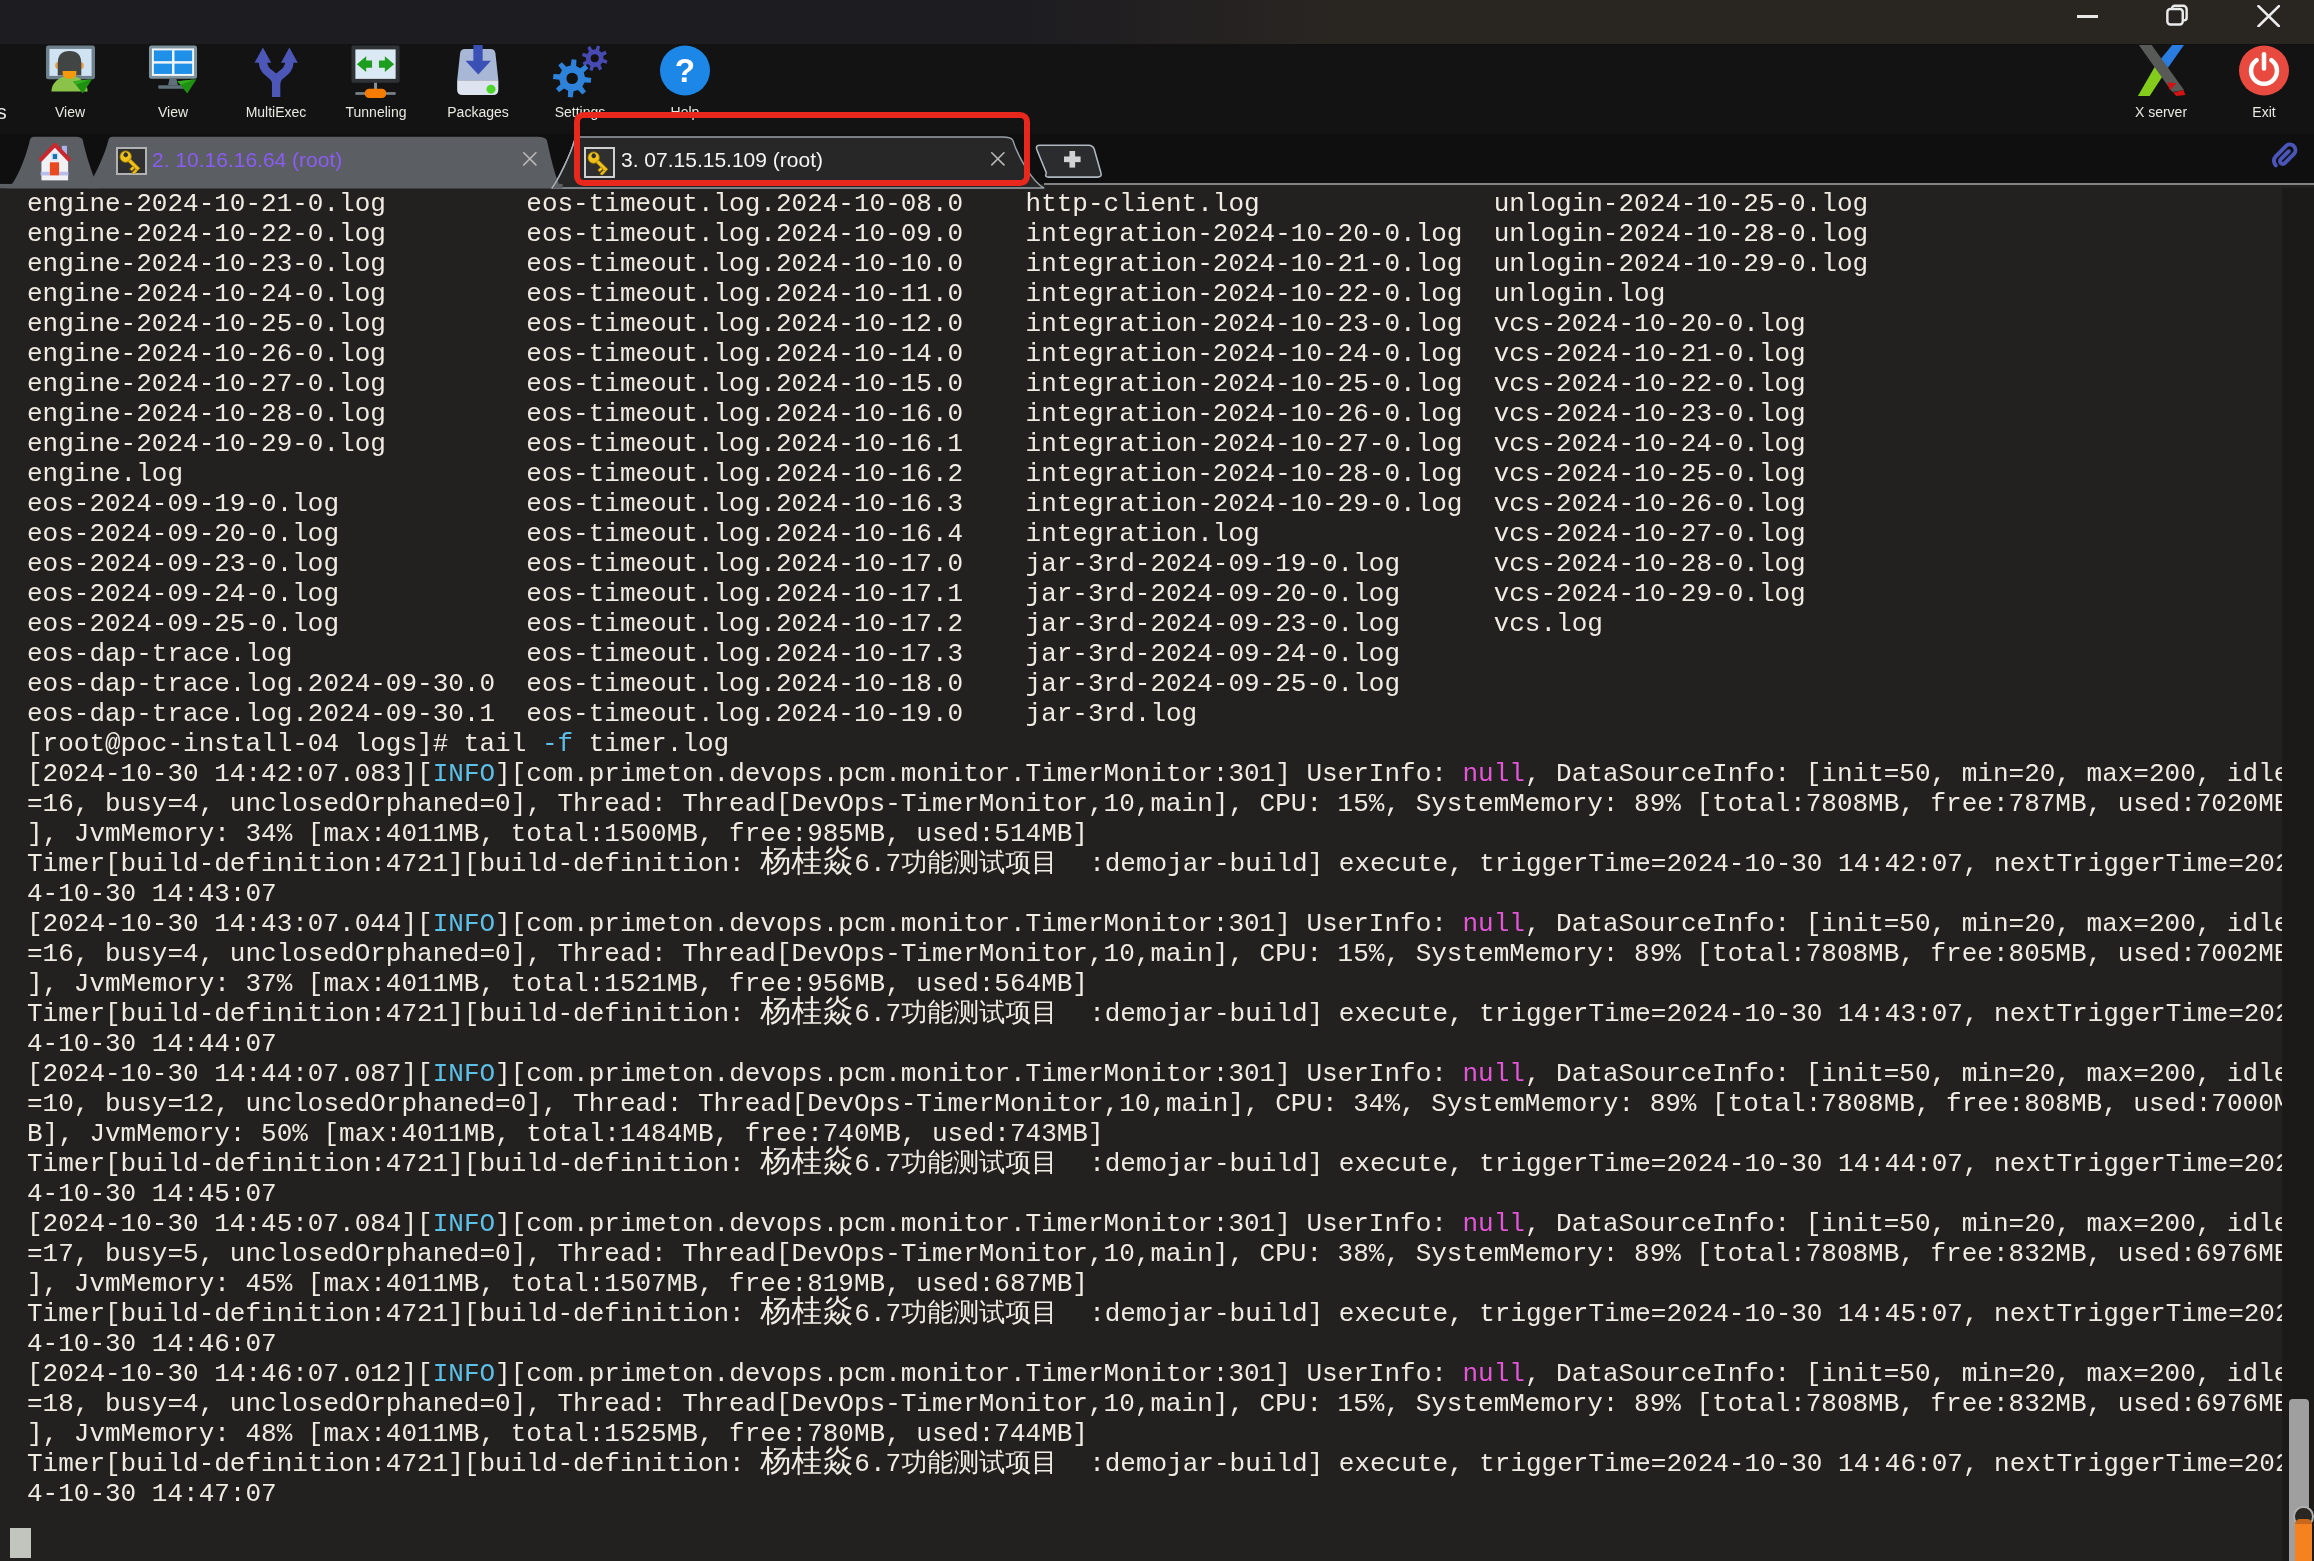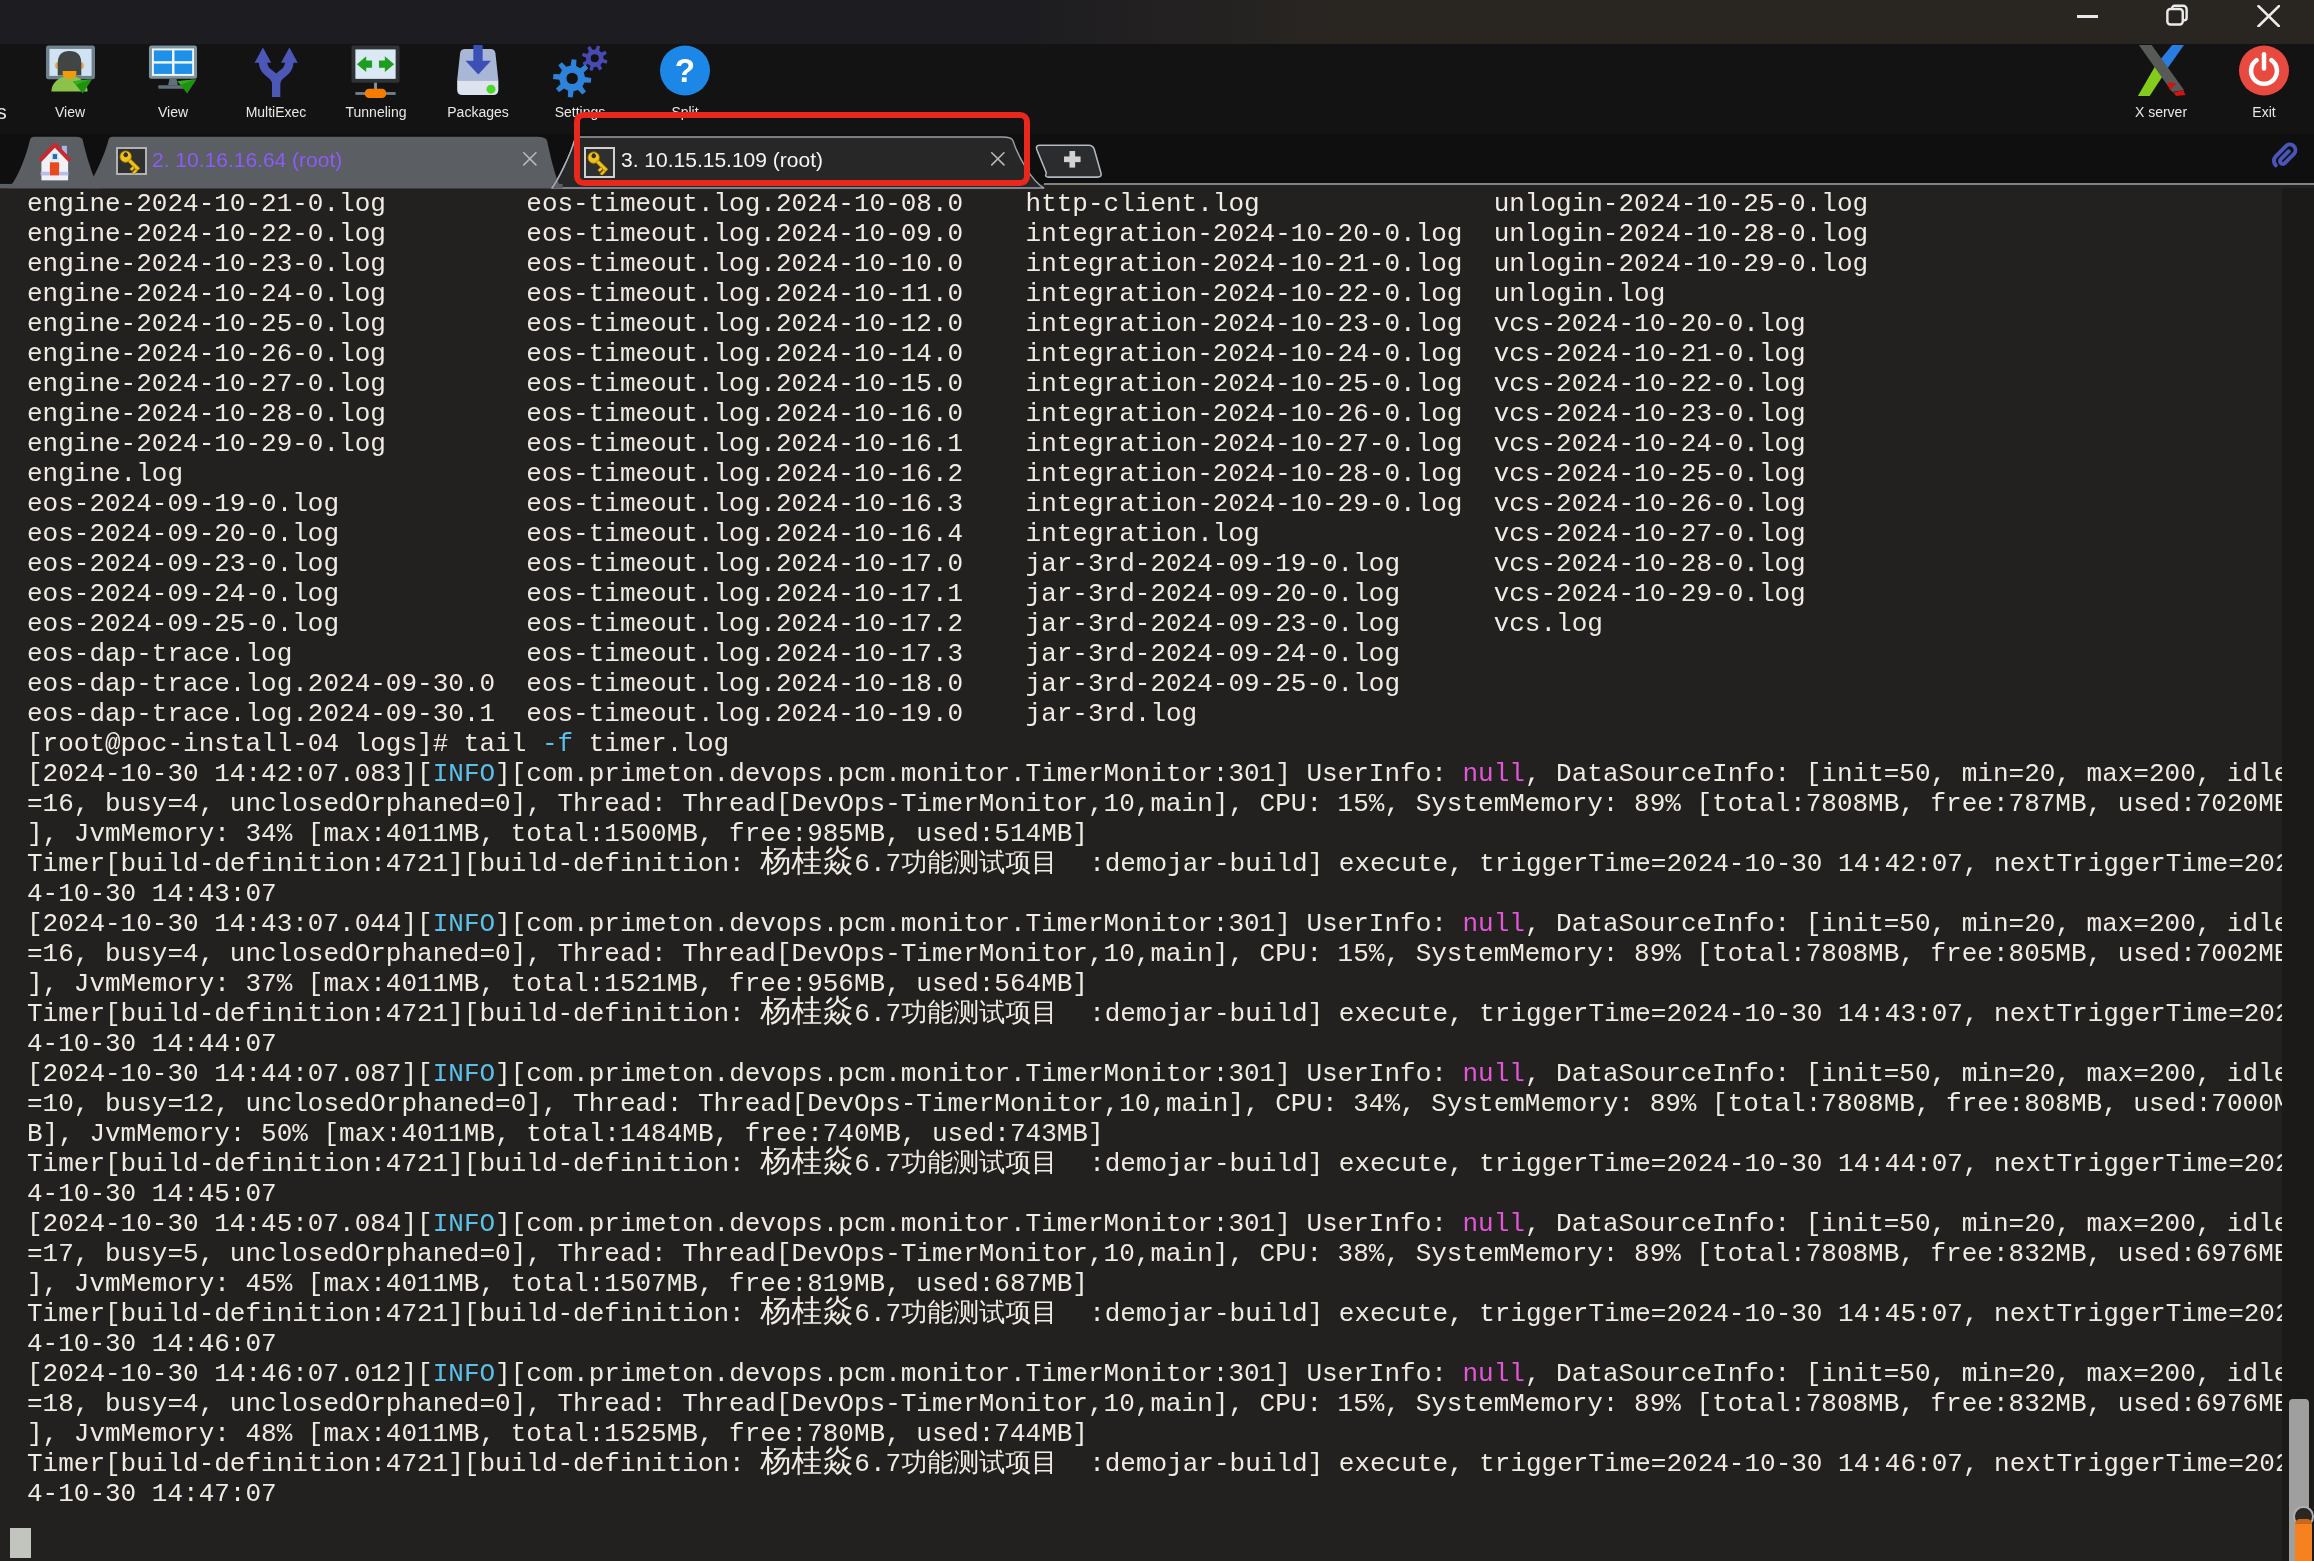--- a/index.html
+++ b/index.html
@@ -116,21 +116,21 @@
         <polygon points="35.1,32.5 41.5,33.5 41.0,38.4 34.5,38.1 32.4,42.2 36.1,47.4 32.4,50.5 28.0,45.8 23.5,47.1 22.5,53.5 17.6,53.0 17.9,46.5 13.8,44.4 8.6,48.1 5.5,44.4 10.2,40.0 8.9,35.5 2.5,34.5 3.0,29.6 9.5,29.9 11.6,25.8 7.9,20.6 11.6,17.5 16.0,22.2 20.5,20.9 21.5,14.5 26.4,15.0 26.1,21.5 30.2,23.6 35.4,19.9 38.5,23.6 33.8,28.0" fill="#2e82da"></polygon>
         <circle cx="22" cy="34" r="5.8" fill="#121212"></circle>
       </svg></div>
     <div class="tl">Settings</div>
   </div>
 <div class="ti" style="left:685px">
     <div class="tic" style="width:51px"><svg width="51" height="51" viewBox="0 0 52 52">
 <circle cx="26" cy="26" r="25.5" fill="#1d87e8"></circle>
 <text x="26" y="38" font-family="Liberation Sans,sans-serif" font-size="34" font-weight="bold" fill="#ffffff" text-anchor="middle">?</text>
 </svg></div>
-    <div class="tl">Split</div>
+    <div class="tl">Help</div>
   </div>
 <div class="ti" style="left:2161px">
     <div class="tic" style="width:49px"><svg width="49" height="51" viewBox="0 0 50 52">
 <polygon points="1,52 13,52 28,29 20,19" fill="#84cc1c"></polygon>
 <polygon points="36,0 48,0 29,27 22,17" fill="#2a7de0"></polygon>
 <polygon points="2,0 15,0 48,46 36,48" fill="#585a58"></polygon>
 <polygon points="37,48.5 47.5,46 49.5,51 40,52" fill="#d01414"></polygon>
 <polygon points="31,38 40.5,39 33.5,46.5" fill="#d01414"></polygon>
 </svg></div>
     <div class="tl">X server</div>
@@ -179,21 +179,21 @@
     <svg width="27" height="25" viewBox="0 0 28 26">
 <g transform="rotate(45 9 9)">
 <circle cx="7.5" cy="9" r="6" fill="#f0c11c" stroke="#8a6a00" stroke-width="0.8"></circle>
 <circle cx="6.2" cy="7.6" r="2.4" fill="#2f2f2f"></circle>
 <rect x="12.8" y="7.1" width="13.8" height="3.9" fill="#f0c11c" stroke="#8a6a00" stroke-width="0.6"></rect>
 <rect x="19.6" y="10.6" width="3" height="4.6" fill="#f0c11c" stroke="#8a6a00" stroke-width="0.6"></rect>
 <rect x="23.9" y="10.6" width="2.9" height="5.6" fill="#f0c11c" stroke="#8a6a00" stroke-width="0.6"></rect>
 </g>
 </svg>
   </div>
-<div class="tabtxt" style="left:621px;color:#f5f5f5">3. 10.15.15.109 (root)</div>
+<div class="tabtxt" style="left:621px;color:#f5f5f5">3. 07.15.15.109 (root)</div>
 <div class="xbtn" style="left:991px"><svg width="13.7" height="13.7" viewBox="0 0 14 14">
 <g stroke="#b8b8b8" stroke-width="1.6" stroke-linecap="round">
 <line x1="0.8" y1="0.8" x2="13.2" y2="13.2"></line>
         <line x1="13.2" y1="0.8" x2="0.8" y2="13.2"></line>
 </g>
 </svg></div>
 <div style="position:absolute;left:1064px;top:151px"><svg width="16.6" height="16.6" viewBox="0 0 17 17">
 <g fill="#d2d2d2">
         <rect x="0" y="5.6" width="17" height="5.8"></rect>
         <rect x="5.6" y="0" width="5.8" height="17"></rect>

